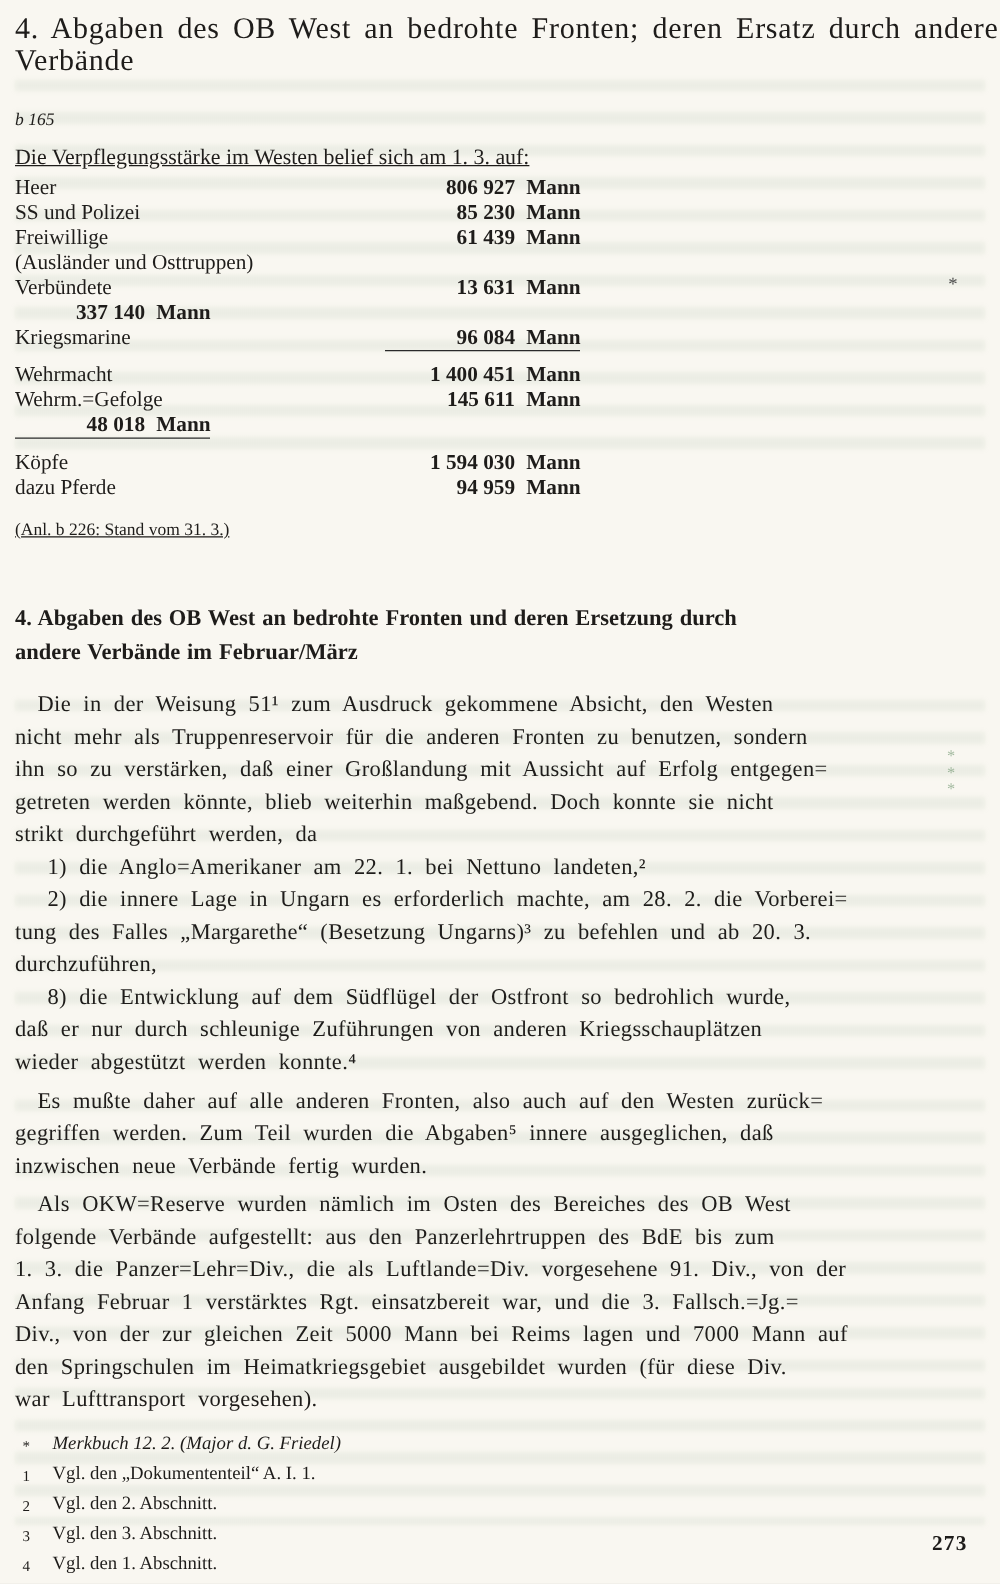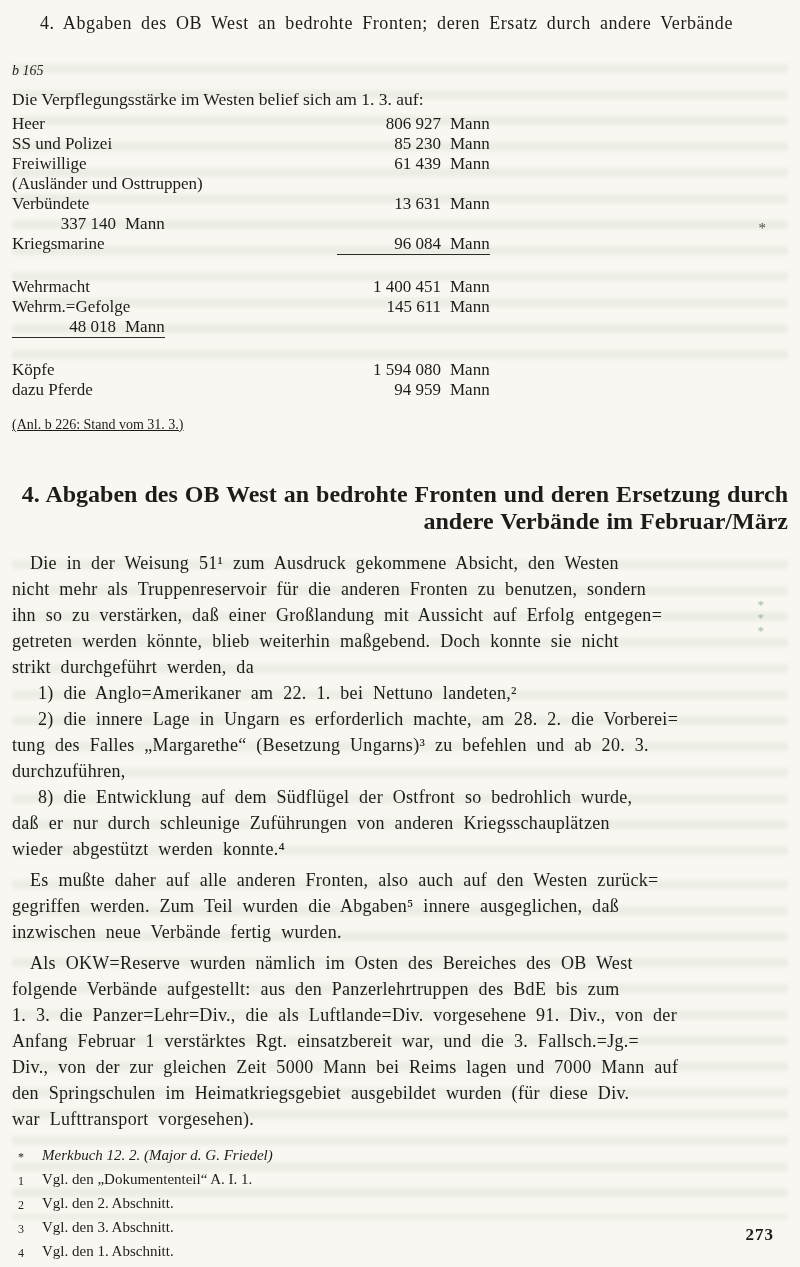--- a/index.html
+++ b/index.html
@@ -25,65 +25,65 @@
     filter: blur(2px);
     pointer-events: none;
   }
   .bleed-a { top: 64px;  height: 300px; }
   .bleed-b { top: 560px; height: 300px; }
   .bleed-c { top: 880px; height: 230px; }
   .bleed-d { top: 1110px; height: 110px; }
 
   .running-header {
     padding: 10px 0 0 12px;
-    font-size: 18px;
+    font-size: 24px;
     letter-spacing: 0.6px;
     word-spacing: 4px;
     line-height: 26px;
-    margin-left: 28px;
   }
 
   .source-ref {
     margin: 22px 12px 0 12px;
     font-style: italic;
     font-size: 14px;
     line-height: 26px;
   }
 
   .intro {
     margin: 2px 12px 0 12px;
     font-size: 17.5px;
     line-height: 26px;
+    text-decoration: underline;
   }
 
   .stats-table {
     margin: 2px 12px 0 12px;
     font-size: 17px;
     line-height: 20px;
   }
-  .t-row { display: flex; gap: 29px; }
-  .t-row.gap { margin-top: 22px; }
+  .t-row { display: flex; }
+  .t-row.gap { margin-top: 9px; }
   .t-label { width: 296px; flex: none; }
-  .t-wrap { display: flex; }
+  .t-wrap { display: flex; font-weight: bold; }
   .t-num { width: 104px; flex: none; text-align: right; }
   .t-unit { padding-left: 9px; }
   .t-row.sum .t-wrap { border-bottom: 1.5px solid #2a2a2a; }
 
   .footer-note {
     margin: 13px 12px 0 12px;
     font-size: 14px;
     line-height: 24px;
     text-decoration: underline;
   }
 
   .section-heading {
     margin: 44px 12px 15px 12px;
-    text-align: right;
+    text-align: left;
     font-weight: bold;
-    font-size: 24px;
+    font-size: 18px;
     line-height: 27px;
     white-space: pre-line;
     word-spacing: 1px;
   }
 
   .para {
     margin: 0 12px;
     font-size: 18px;
     line-height: 26px;
     white-space: pre-line;
@@ -218,21 +218,21 @@
       </div>
       <div class="t-row sum">
         <span class="t-wrap">
             <span class="t-num">48 018</span>
             <span class="t-unit">Mann</span>
           </span>
       </div>
       <div class="t-row gap">
         <span class="t-label">Köpfe</span>
         <span class="t-wrap">
-            <span class="t-num">1 594 080</span>
+            <span class="t-num">1 594 030</span>
             <span class="t-unit">Mann</span>
           </span>
       </div>
       <div class="t-row">
         <span class="t-label">dazu Pferde</span>
         <span class="t-wrap">
             <span class="t-num">94 959</span>
             <span class="t-unit">Mann</span>
           </span>
       </div>

